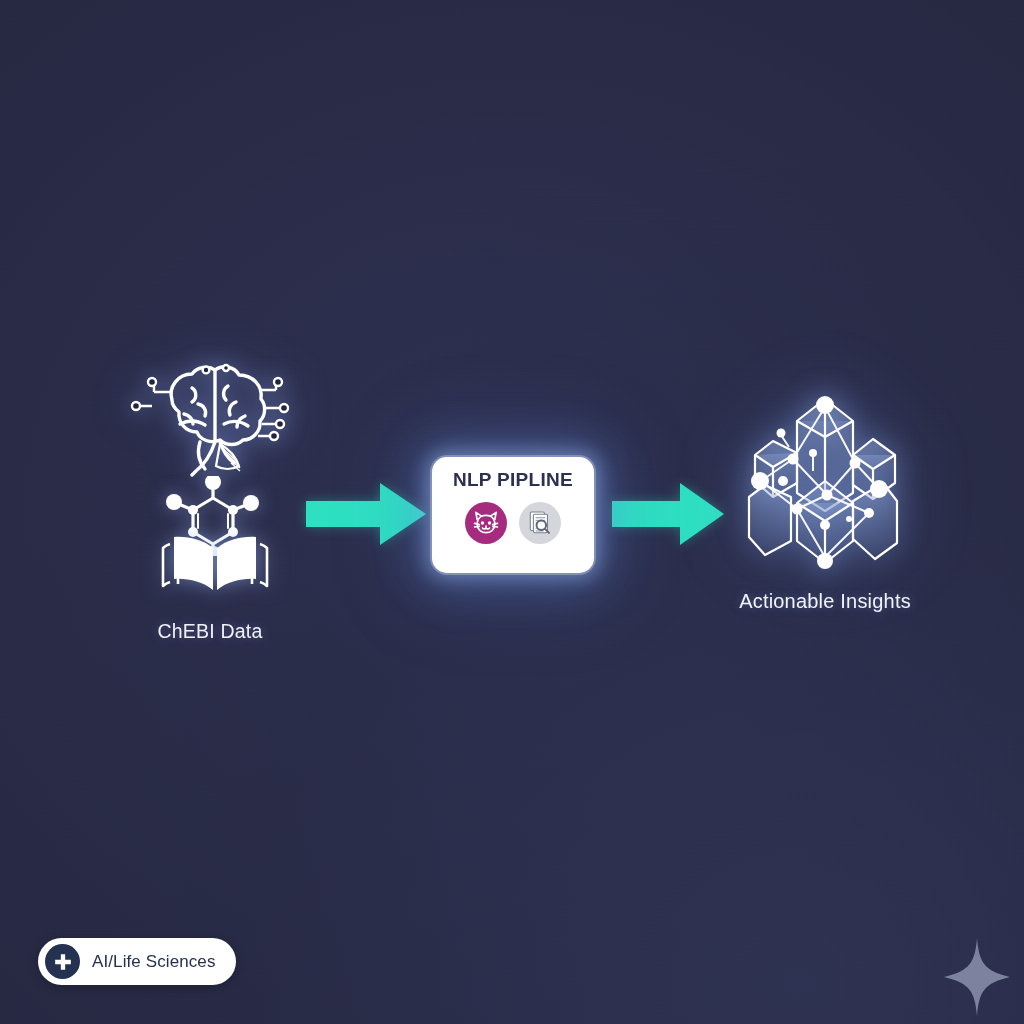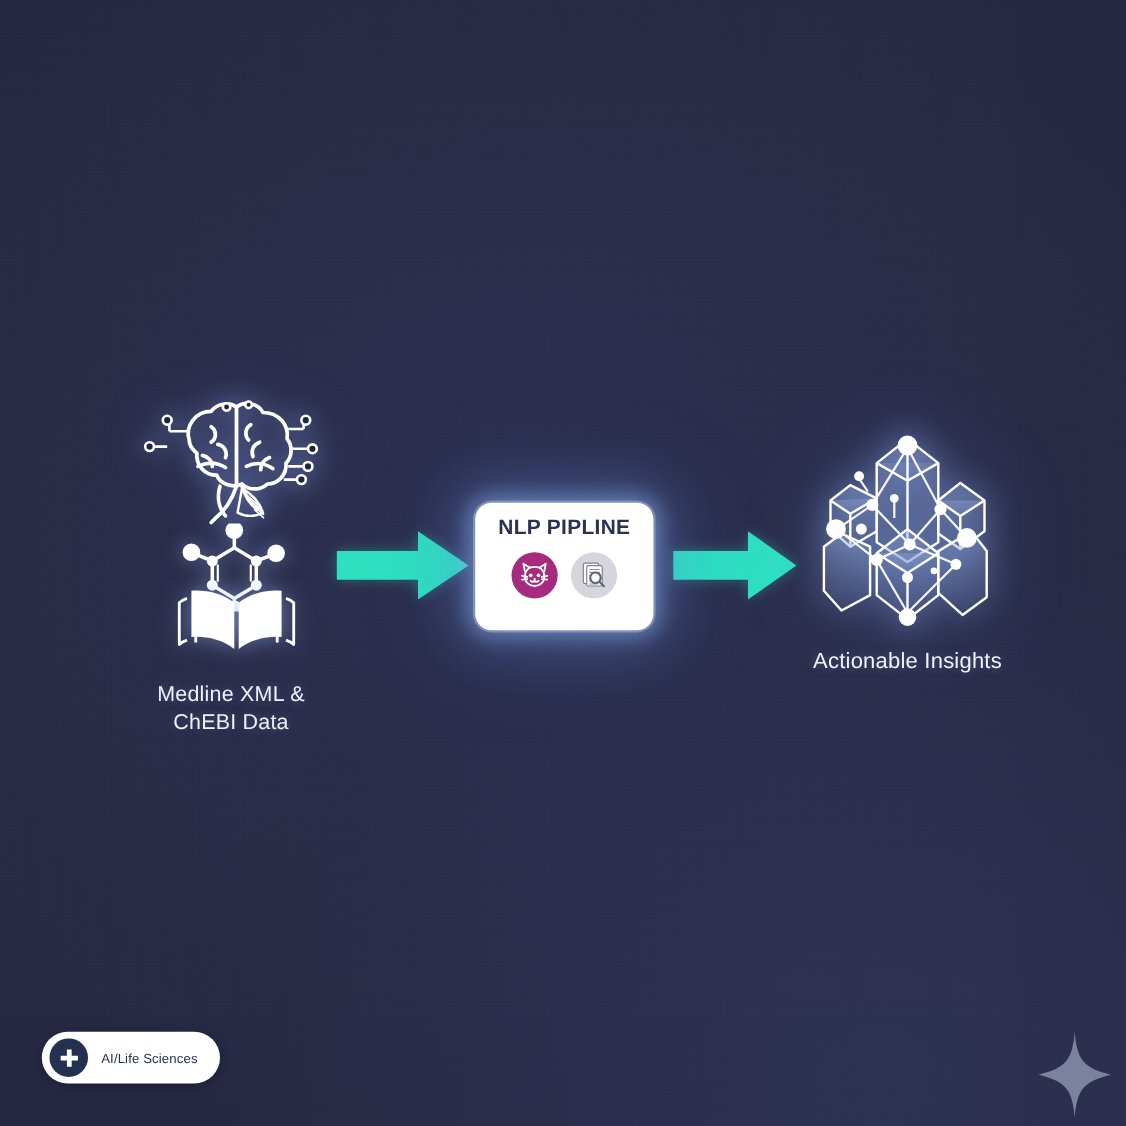--- a/index.html
+++ b/index.html
@@ -71,21 +71,21 @@
     color:#f2f4f9; font-size:20px; letter-spacing:.2px; text-shadow:0 0 10px rgba(140,170,255,.35); }
 
   
   #brand-badge{
     position:absolute; left:38px; top:938px; height:47px; padding:0 20px 0 7px;
     background:#ffffff; border-radius:24px; display:flex; align-items:center; gap:12px;
     box-shadow:0 2px 10px rgba(0,0,0,.28);
   }
   #badge-icon{ width:35px; height:35px; border-radius:50%; background:#23304f;
     display:flex; align-items:center; justify-content:center; flex:0 0 auto; }
-  #badge-label{ color:#23304f; font-size:12px; letter-spacing:.1px; white-space:nowrap; }
+  #badge-label{ color:#23304f; font-size:17px; letter-spacing:.1px; white-space:nowrap; }
 
   
   #tag-cloud{
     position:absolute; right:14px; bottom:31px; width:260px;
     display:flex; flex-wrap:wrap; justify-content:flex-end; align-content:flex-end;
     gap:5px 6px;
   }
   .tag{
     background:#3b4668; color:#eef1f8; font-size:14.5px; line-height:1;
     padding:5px 9px 6px; border-radius:7px; white-space:nowrap;
@@ -149,21 +149,20 @@
         <path d="M57 16C68 7 83 4 96 5v42c-13-1-28 2-39 11z"></path>
       </g>
       <g fill="none" stroke="#ffffff" stroke-width="2.6" stroke-linejoin="round">
         <path d="M10 12C7 13 5 14 3 16v38c2-2 4-3 7-4"></path>
         <path d="M100 12c3 1 5 2 7 4v38c-2-2-4-3-7-4"></path>
         <path d="M18 10v42M92 10v42"></path>
       </g>
     </svg>
 
     <div id="source-label">
-      <div>Medline XML &amp;</div>
       <div>ChEBI Data</div>
     </div>
   </div>
 
   <svg id="arrow-1" class="arrow" viewBox="0 0 120 62">
     <path d="M0 18h74V0l46 31-46 31V44H0z" fill="#2de0c0"></path>
   </svg>
 
   <svg id="arrow-2" class="arrow" viewBox="0 0 112 62">
     <path d="M0 18h68V0l44 31-44 31V44H0z" fill="#2de0c0"></path>

